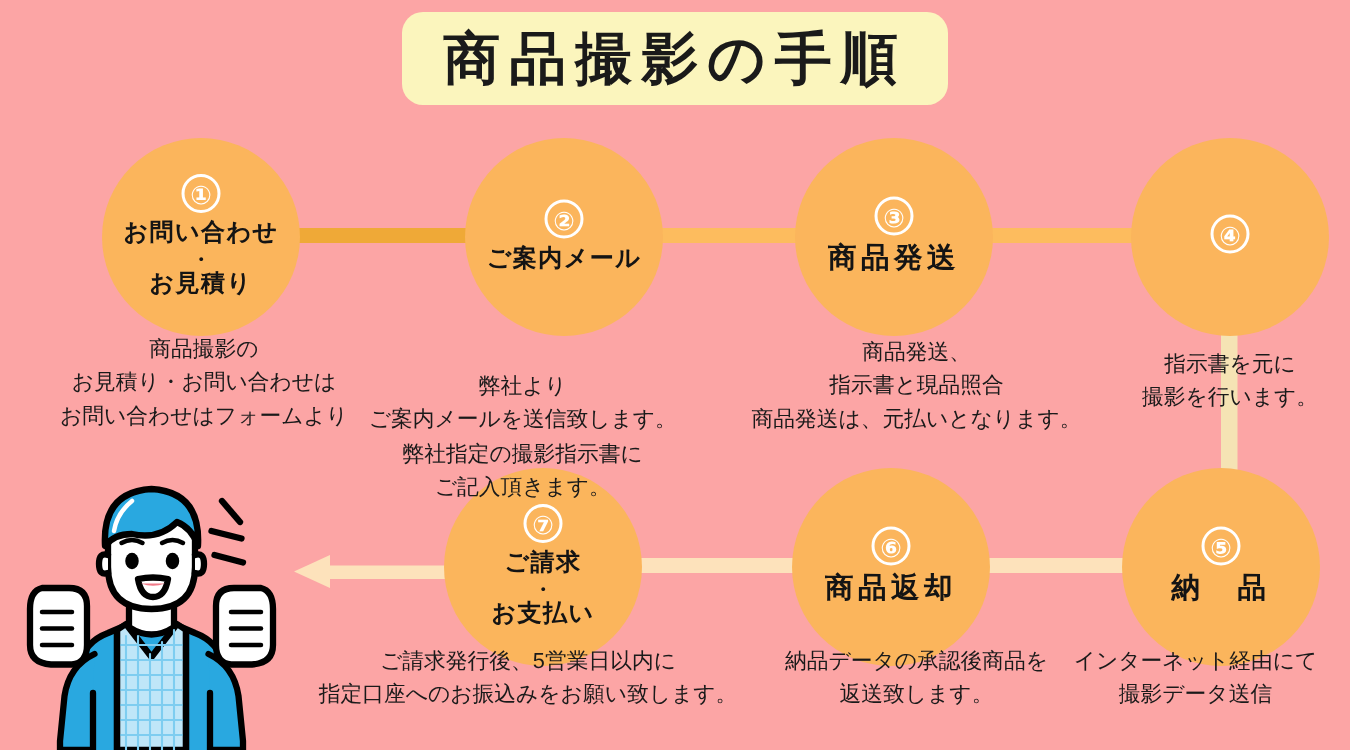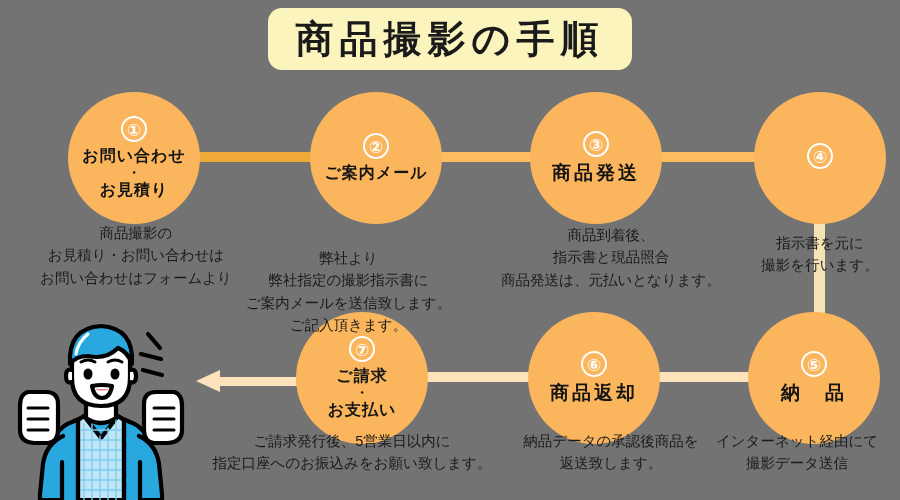--- a/index.html
+++ b/index.html
@@ -7,21 +7,21 @@
     padding: 0;
     background: #ffffff;
   }
   body {
     font-family: "Liberation Sans", "DejaVu Sans", sans-serif;
   }
   #canvas {
     position: relative;
     width: 900px;
     height: 500px;
-    background: #737373;
+    background: #fca5a5;
     overflow: hidden;
   }
 
   
   .title-pill {
     position: absolute;
     left: 268px;
     top: 8px;
     width: 364px;
     height: 62px;
@@ -177,31 +177,31 @@
     <div>お見積り・お問い合わせは</div>
     <div>お問い合わせはフォームより</div>
   </div>
 
   <div class="circle" style="left:310px; top:92px; width:132px; height:132px;">
     <div class="num">②</div>
     <div class="clabel two-line">ご案内メール</div>
   </div>
   <div class="desc" style="left:216px; top:214px; width:265px;margin-top:33px;">
     <div>弊社より</div>
+    <div>ご案内メールを送信致します。</div>
     <div>弊社指定の撮影指示書に</div>
-    <div>ご案内メールを送信致します。</div>
     <div>ご記入頂きます。</div>
   </div>
 
   <div class="circle" style="left:530px; top:92px; width:132px; height:132px;">
     <div class="num">③</div>
     <div class="clabel">商品発送</div>
   </div>
   <div class="desc" style="left:477px; top:224px; width:268px;">
-    <div>商品到着後、</div>
+    <div>商品発送、</div>
     <div>指示書と現品照合</div>
     <div>商品発送は、元払いとなります。</div>
   </div>
 
   <div class="circle" style="left:754px; top:92px; width:132px; height:132px;">
     <div class="num">④</div>
   </div>
   <div class="desc" style="left:740px; top:232px; width:160px;">
     <div>指示書を元に</div>
     <div>撮影を行います。</div>

